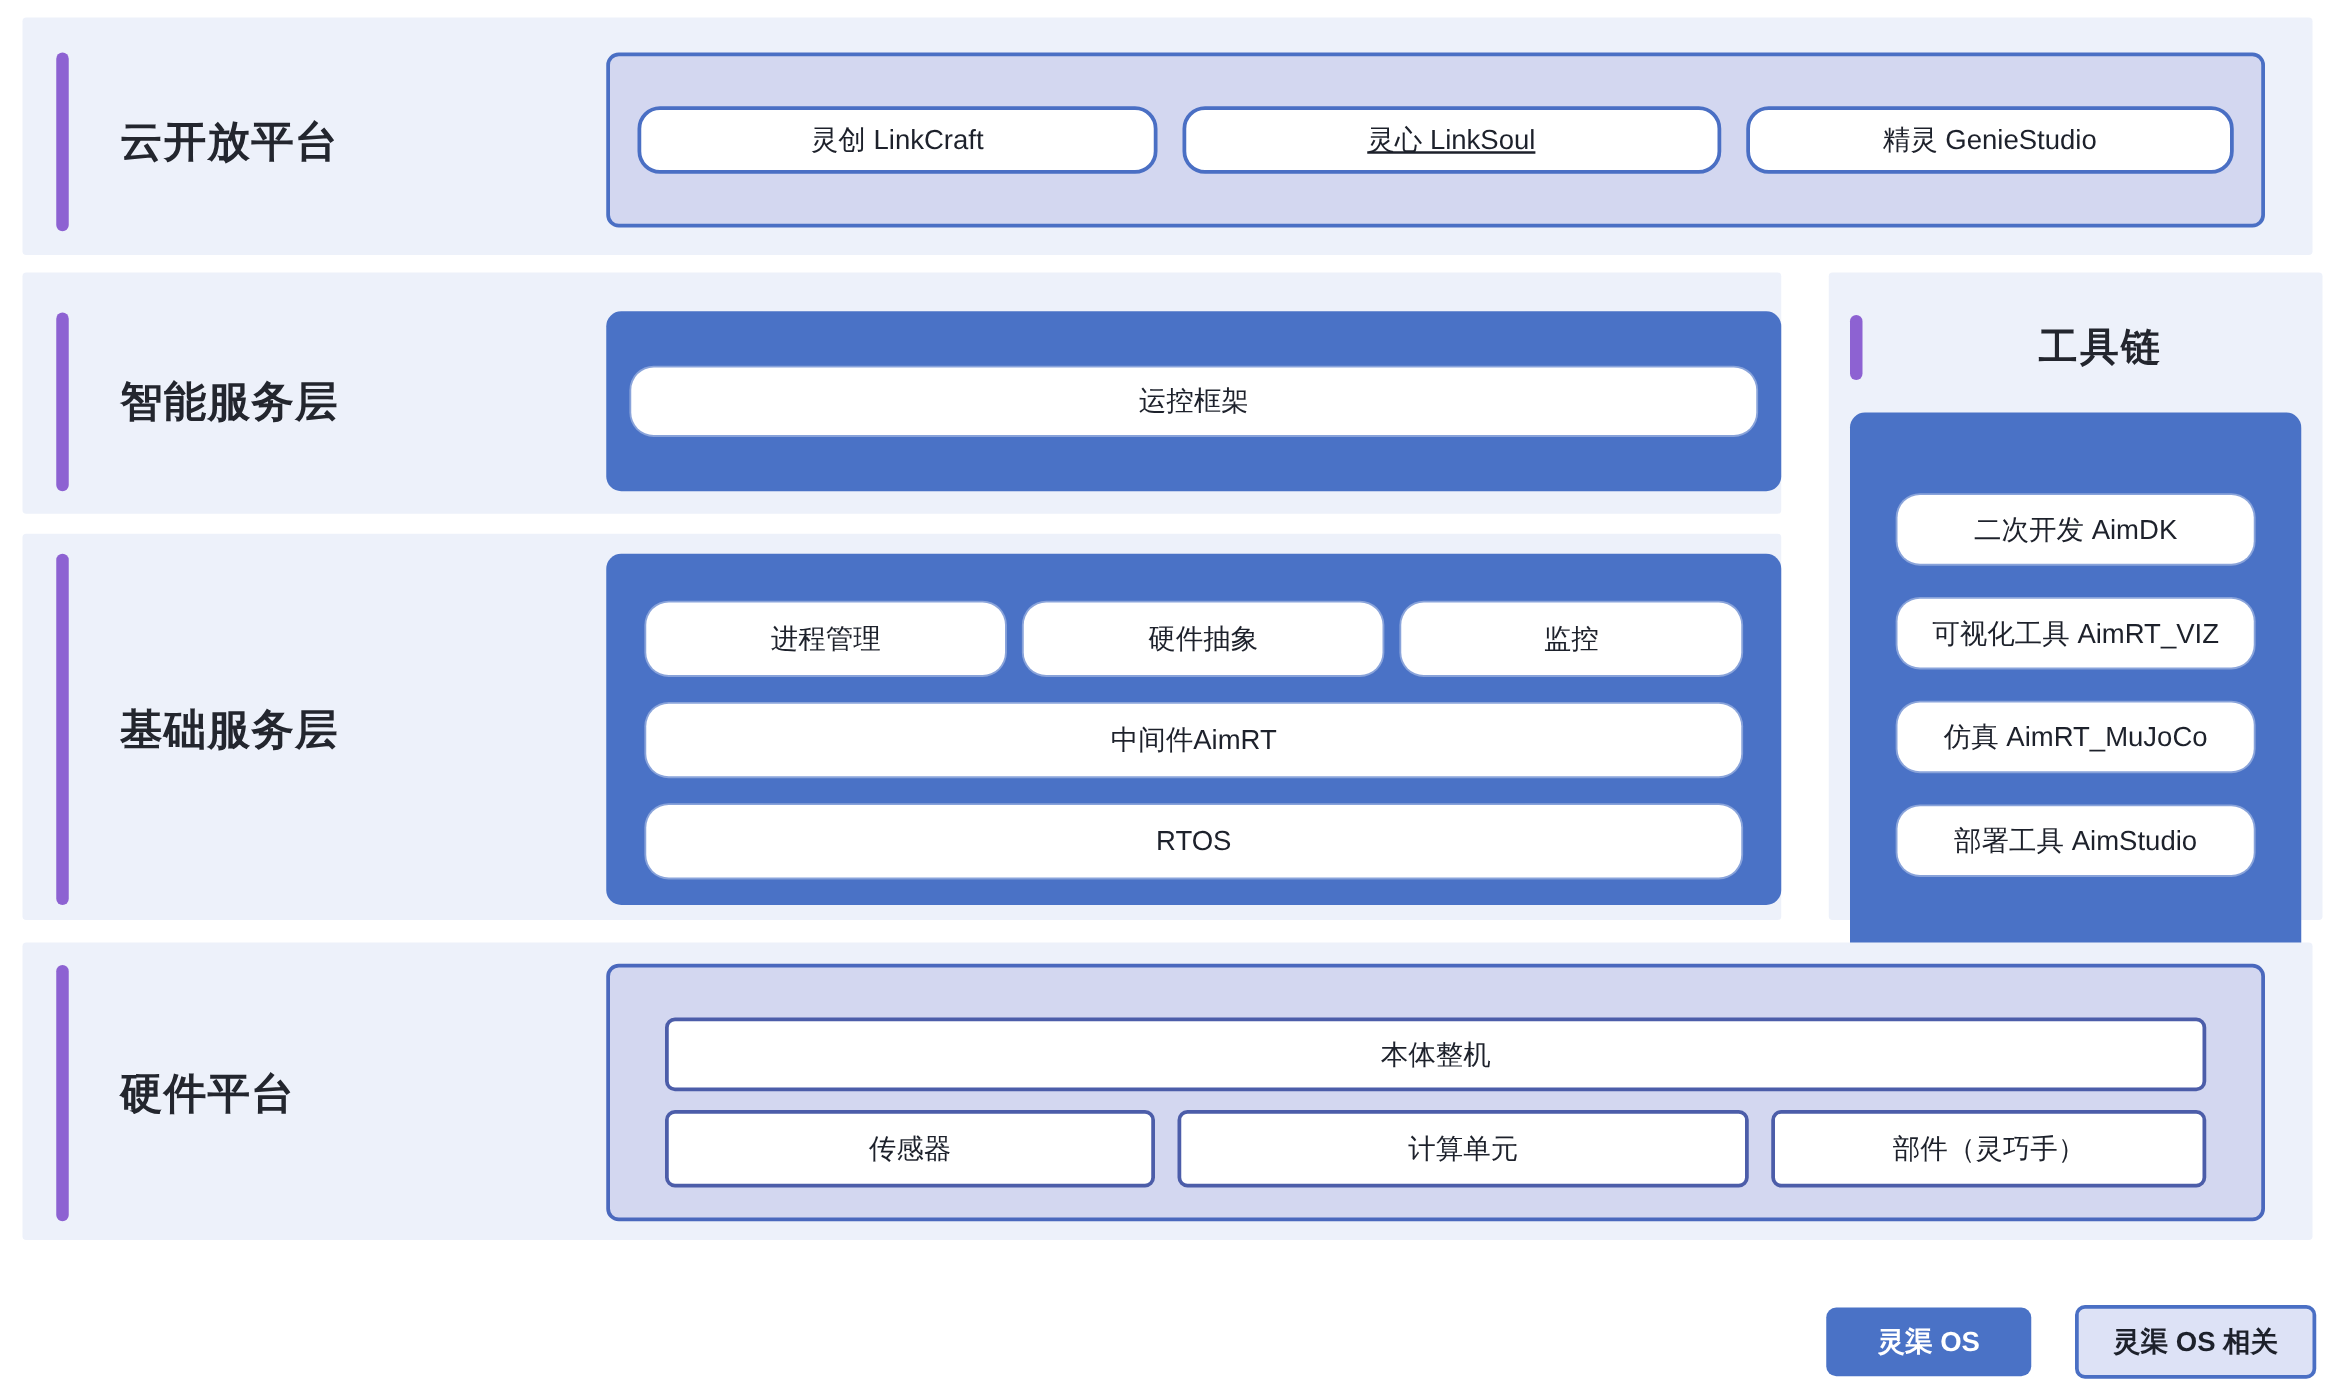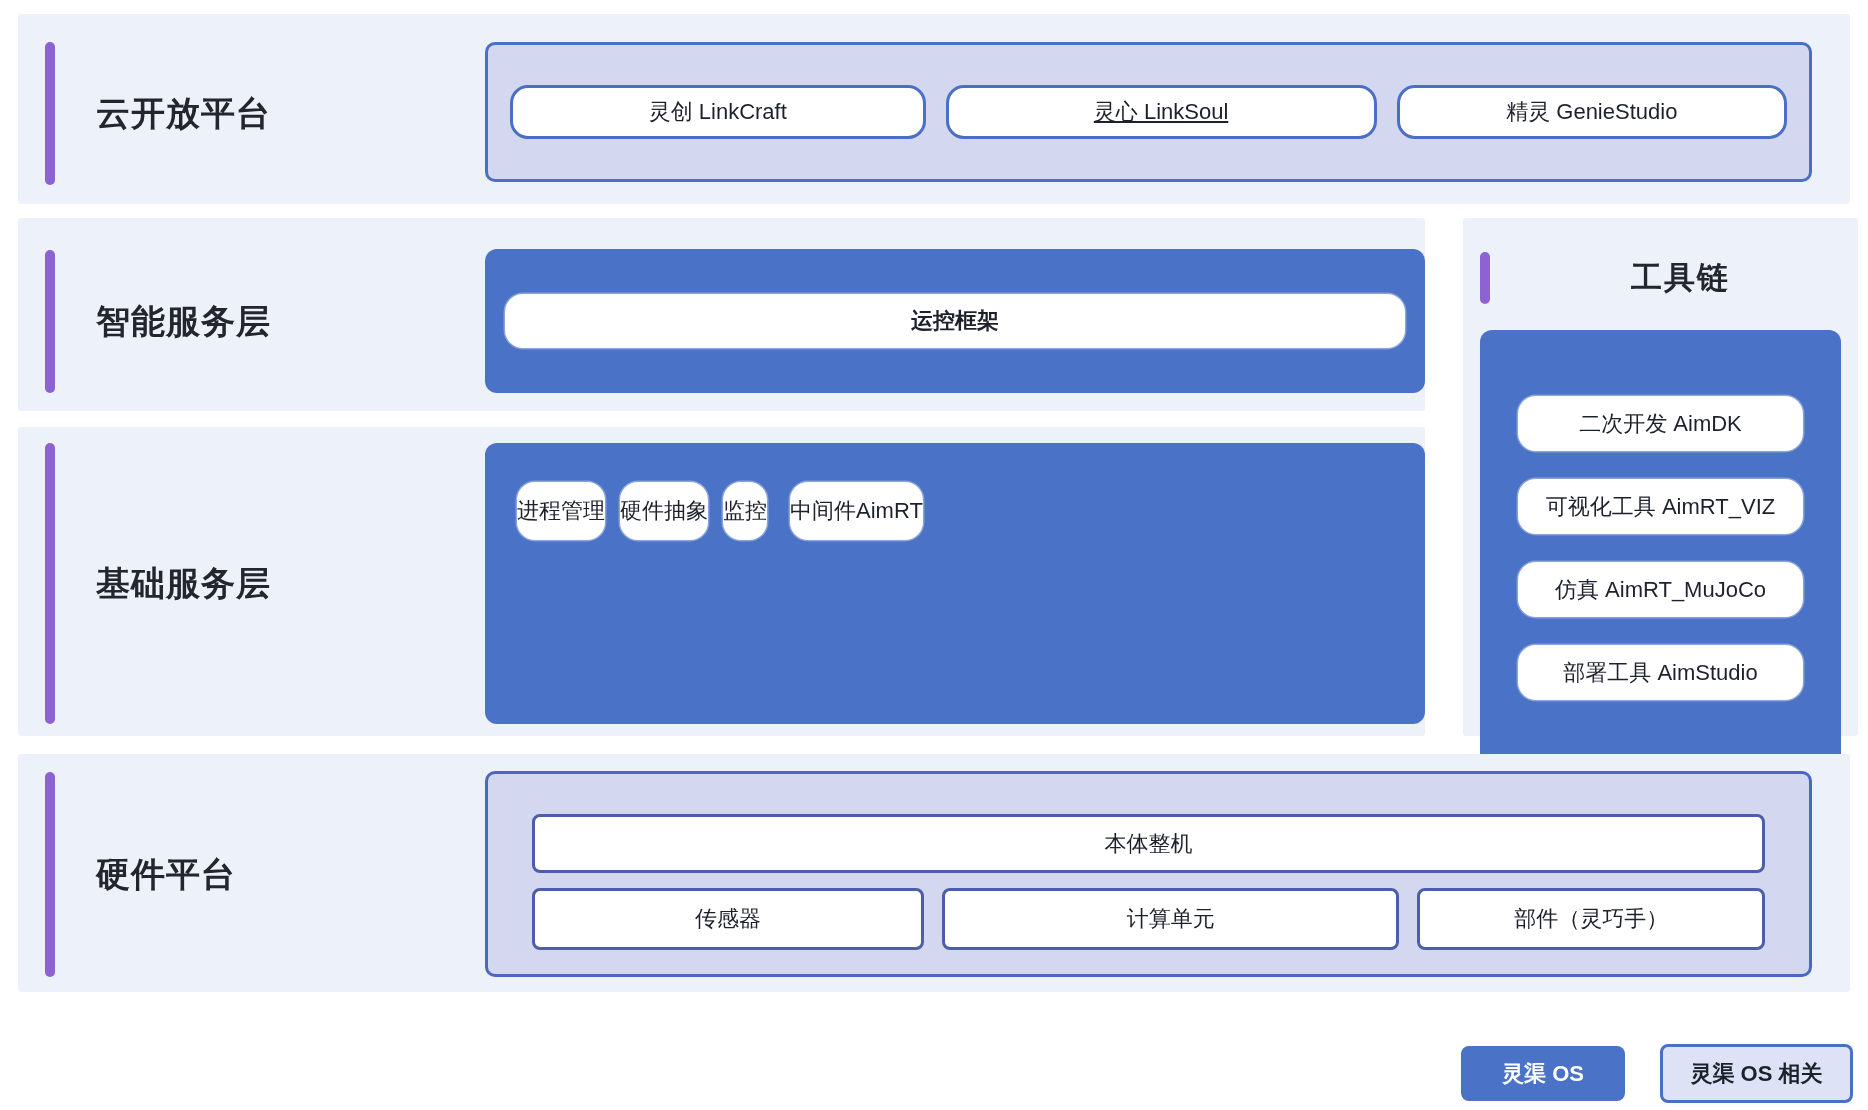--- a/index.html
+++ b/index.html
@@ -41,34 +41,34 @@
   #row-hw .layer-label{top:18px;height:205px;}
   .panel-title{position:absolute;top:34px;left:40px;right:0;height:52px;display:flex;align-items:center;
     justify-content:center;font-size:31px;font-weight:700;color:var(--label);letter-spacing:2px;}
 
   
   .group-lav{position:absolute;background:var(--lav);border:3px solid var(--border-blue);border-radius:10px;}
   .group-blue{position:absolute;background:var(--blue);border-radius:12px;}
 
   #group-cloud{left:467px;top:28px;width:1327px;height:140px;display:flex;align-items:center;gap:20px;padding:0 22px;}
   #group-intel{left:467px;top:31px;width:940px;height:144px;display:flex;align-items:center;padding:0 20px;}
-  #group-found{left:467px;top:16px;width:940px;height:281px;display:flex;flex-direction:row;gap:23px;padding:39px 32px 22px;}
+  #group-found{left:467px;top:16px;width:940px;height:281px;display:flex;flex-direction:column;gap:23px;padding:39px 32px 22px;}
   #group-hw{left:467px;top:17px;width:1327px;height:206px;display:flex;flex-direction:column;gap:15px;padding:40px 44px 24px;border-color:#4a68bd;}
   #group-tool{left:17px;top:112px;width:361px;height:485px;display:flex;flex-direction:column;gap:28px;padding:66px 38px 24px;}
 
   .found-line{display:flex;gap:15px;}
 
   
   .node{background:#ffffff;display:flex;align-items:center;justify-content:center;
     font-size:22px;color:var(--text);border-radius:18px;white-space:nowrap;}
   .node--plain{box-shadow:0 0 0 1.5px rgba(255,255,255,.35);}
   .node--bordered{border:3px solid var(--border-blue);}
   .node--hw{border:3px solid var(--border-indigo);border-radius:8px;}
   #group-cloud .node{height:54px;}
-  #group-intel .node{height:54px;flex:1;font-weight:bold;}
+  #group-intel .node{height:54px;flex:1;}
   #group-found .node{height:58px;}
   #group-tool .node{height:55px;}
   #group-hw .node{height:62px;}
 
   
   .legend-chip{position:absolute;display:flex;align-items:center;justify-content:center;
     font-size:22px;border-radius:8px;white-space:nowrap;font-weight:bold;}
   #legend-os{left:1461px;top:1046px;width:164px;height:55px;background:var(--blue);color:#ffffff;}
   #legend-related{left:1660px;top:1044px;width:193px;height:59px;background:var(--lav-light);
     border:3px solid var(--border-blue);color:var(--text);}
@@ -110,20 +110,21 @@
   <div class="row" id="row-found">
     <div class="accent"></div>
     <div class="layer-label">基础服务层</div>
     <div class="group-blue" id="group-found">
       <div class="found-line">
         <div class="node node--plain" style="flex:287;">进程管理</div>
         <div class="node node--plain" style="flex:287;">硬件抽象</div>
         <div class="node node--plain" style="flex:272;">监控</div>
       </div>
       <div class="node node--plain">中间件AimRT</div>
+      <div class="node node--plain">RTOS</div>
     </div>
   </div>
 
   <div class="row" id="row-hw">
     <div class="accent"></div>
     <div class="layer-label">硬件平台</div>
     <div class="group-lav" id="group-hw">
       <div class="node node--hw">本体整机</div>
       <div class="found-line" style="gap:18px;">
         <div class="node node--hw" style="flex:400;">传感器</div>

